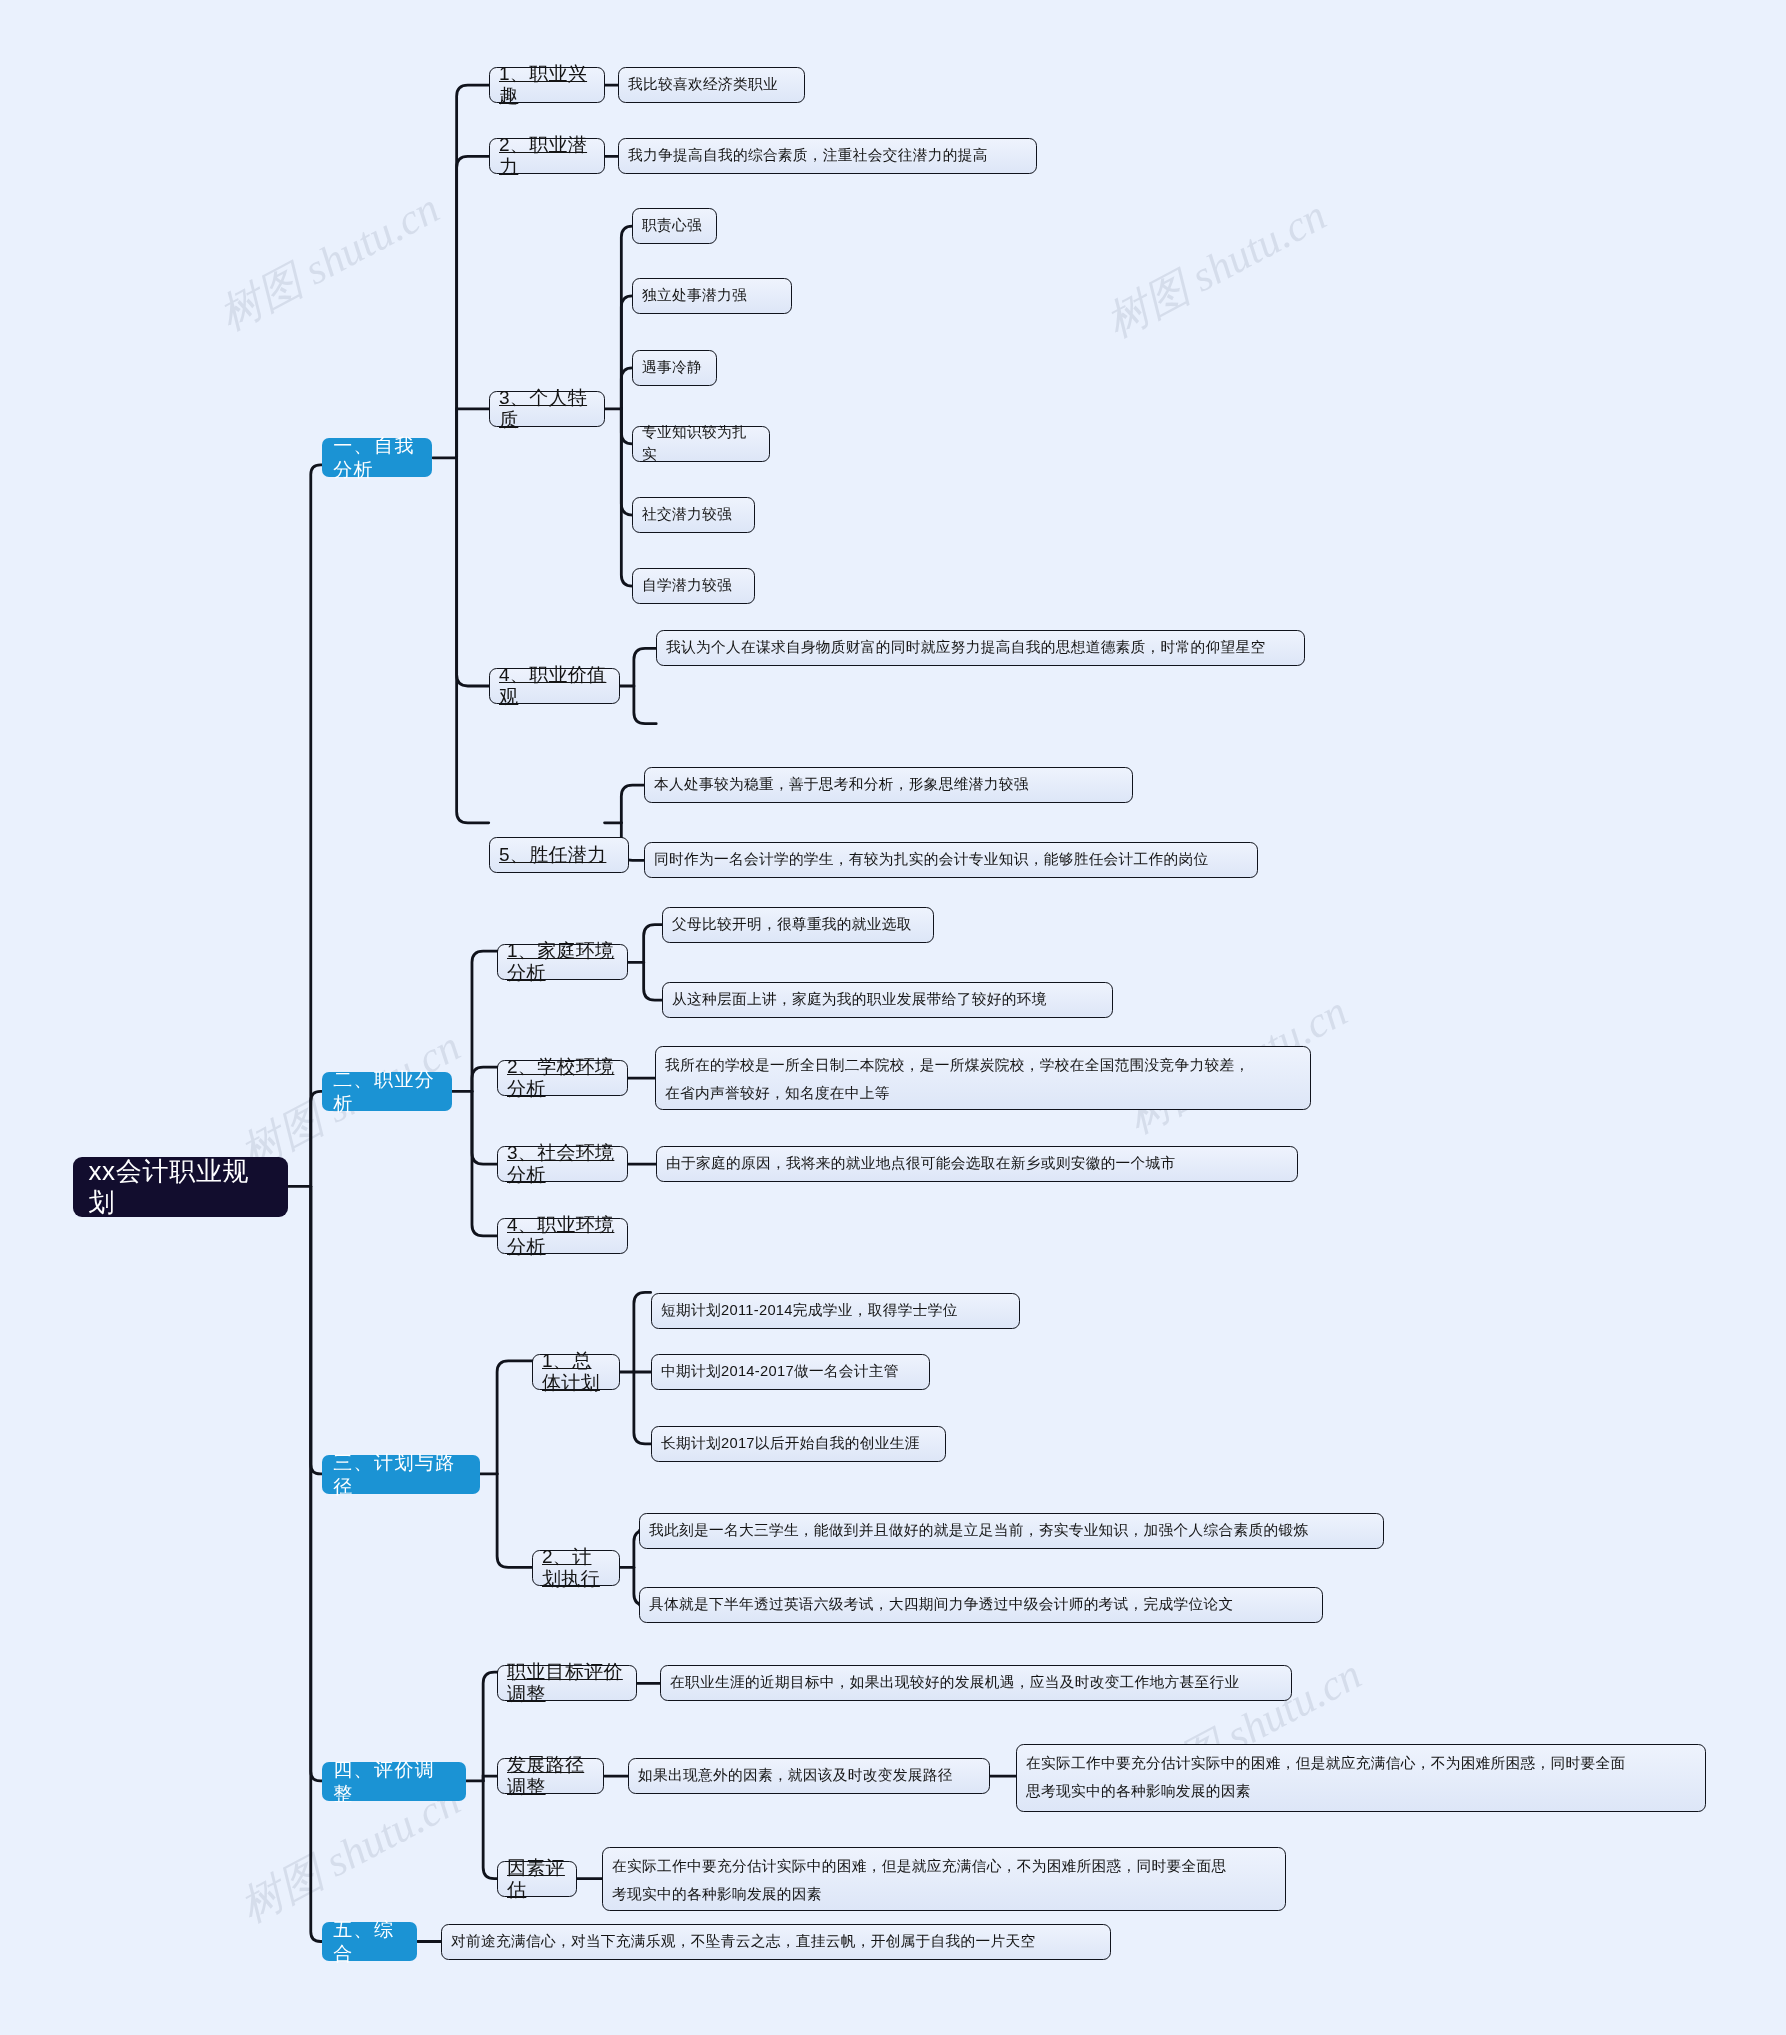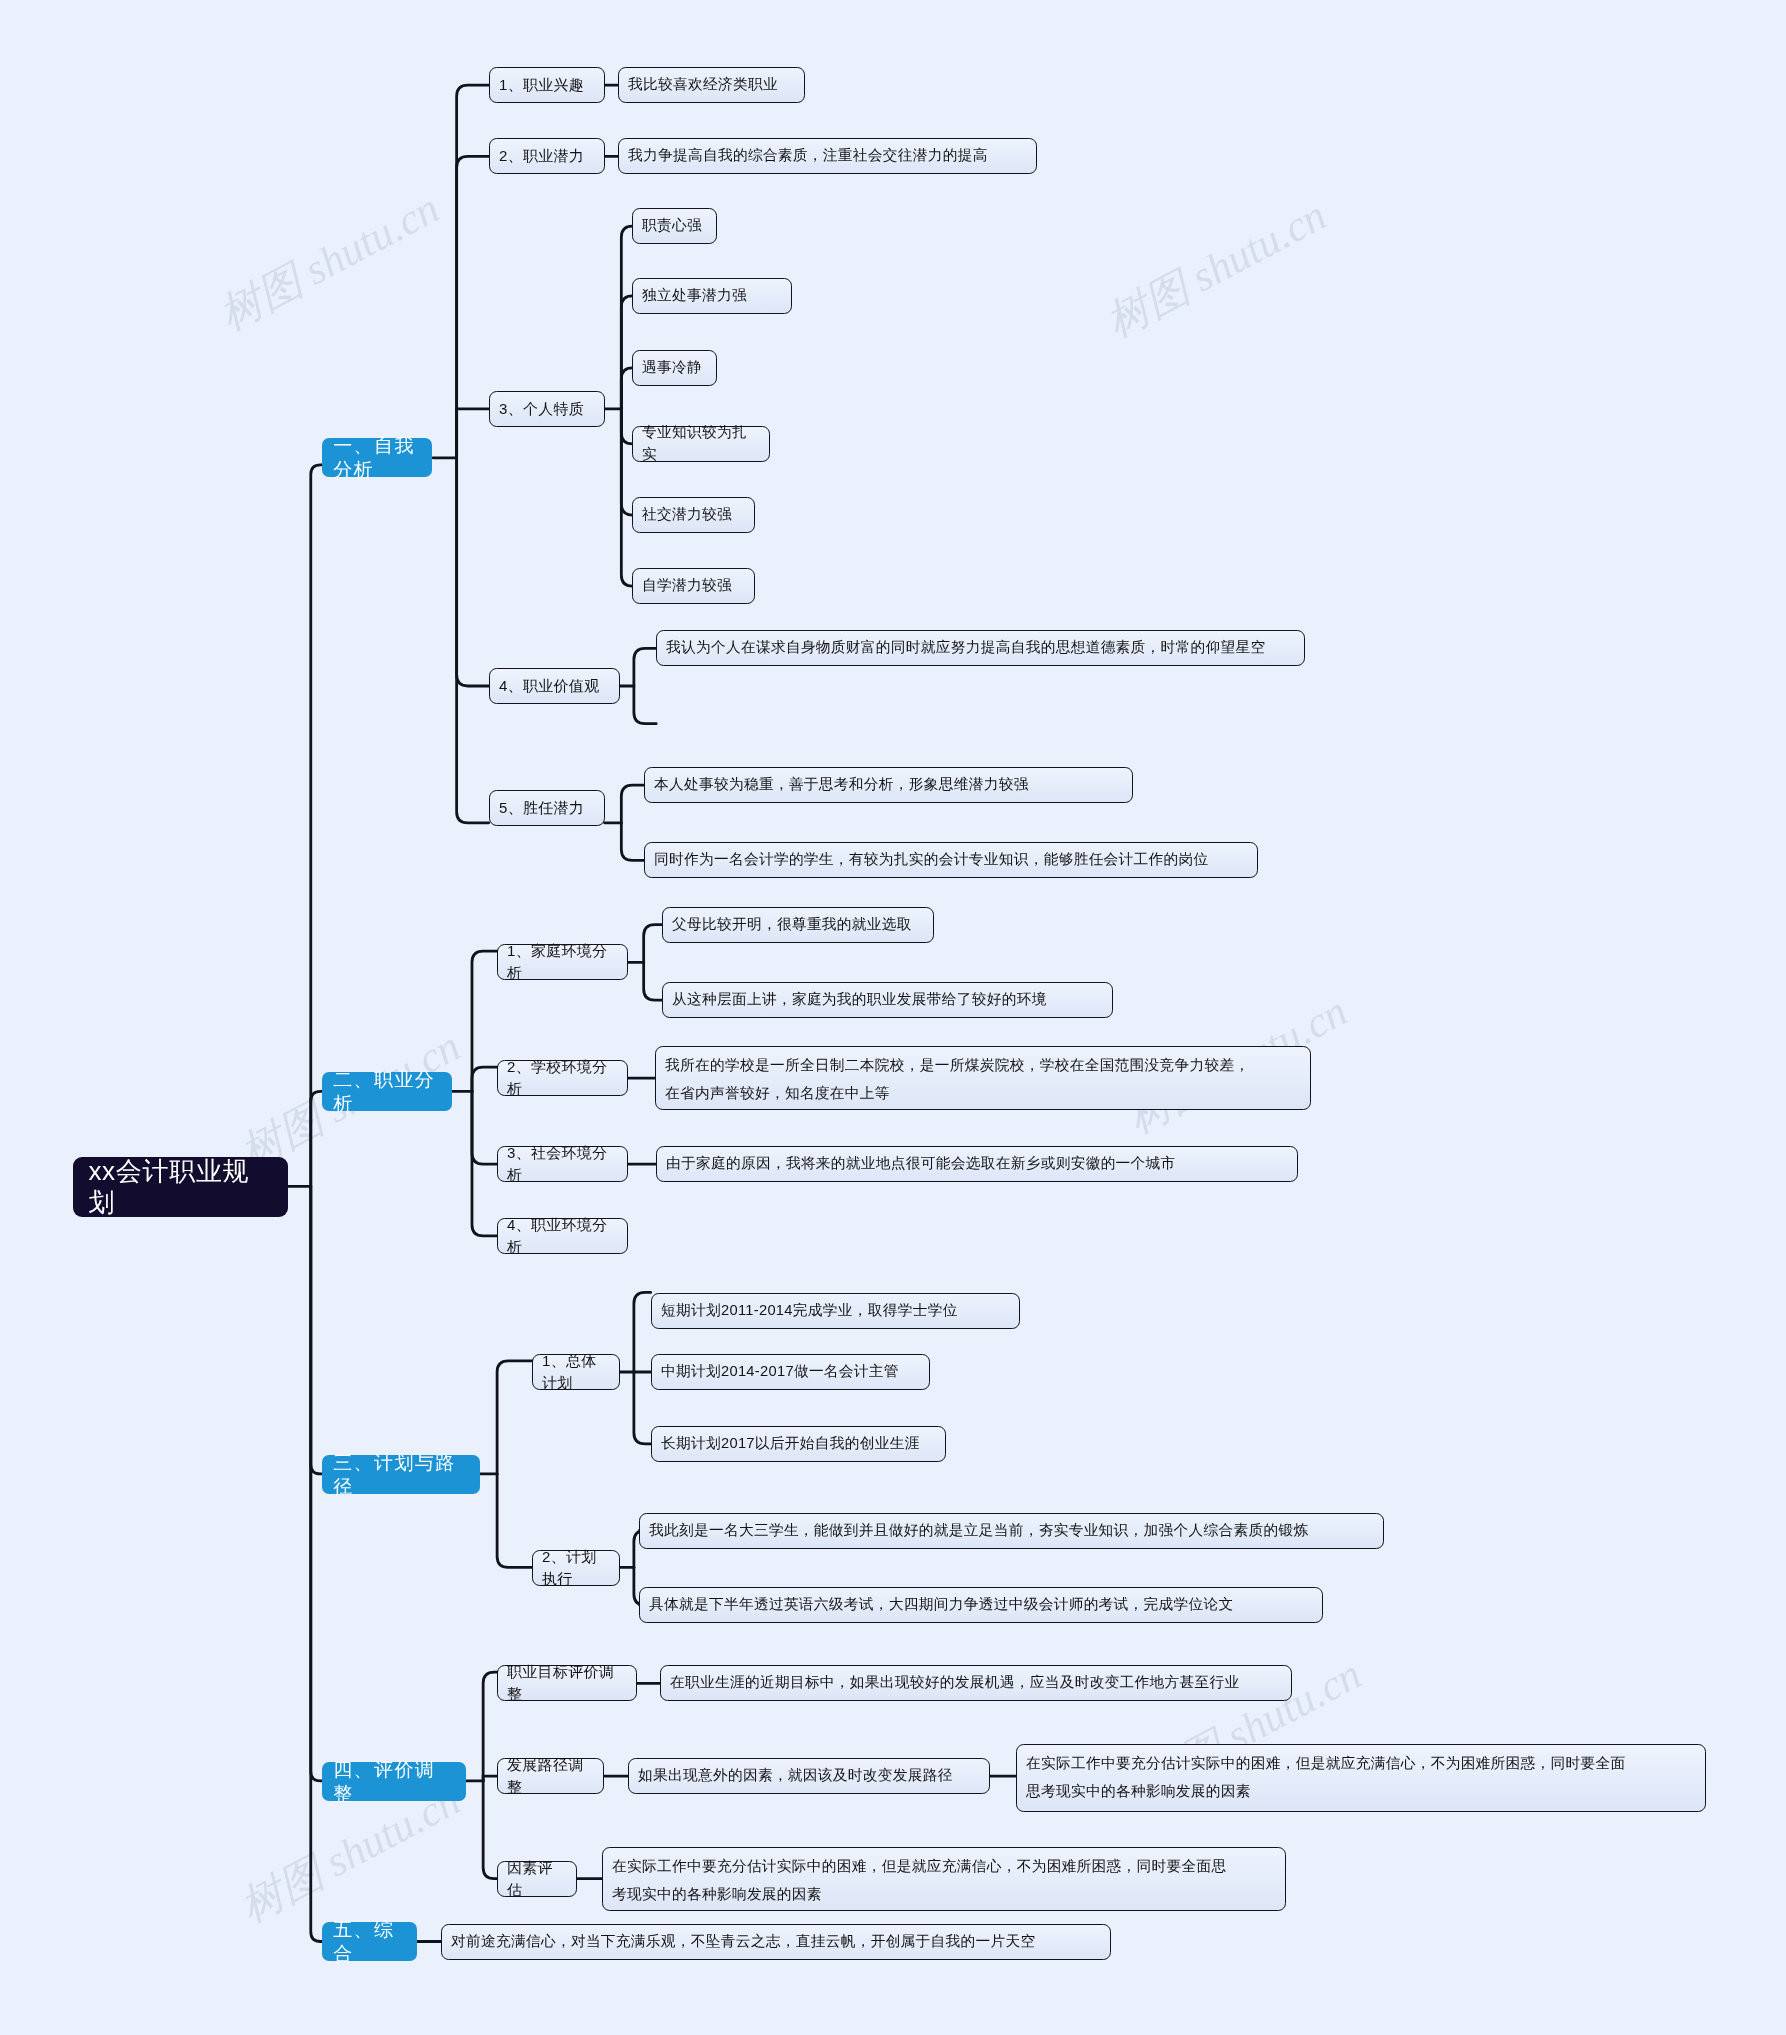--- a/index.html
+++ b/index.html
@@ -39,21 +39,21 @@
     border-radius:7.7px;
     background:linear-gradient(180deg,#eef3fd 0%,#dde6f7 100%);
     color:#141414;
     font-size:14.7px;
     line-height:21.6px;
     padding:4.9px 9px;
     letter-spacing:0.3px;
     white-space:pre-line;
   }
   .node.leaf{font-size:14.7px;}
-  .node.lvl2{font-size:15px;}
+  .node.lvl2{font-size:19px;text-decoration:underline;}
 
   .node.root{
     background:#120d2e;
     border:none;
     border-radius:9px;
     color:#ffffff;
     font-size:26px;
     line-height:31px;
     padding:11.2px 15.4px;
     letter-spacing:0.7px;
@@ -178,21 +178,21 @@
   <div class="node leaf" style="left:632px;top:208px;width:85px;height:36px;">职责心强</div>
   <div class="node leaf" style="left:632px;top:278px;width:160px;height:36px;">独立处事潜力强</div>
   <div class="node leaf" style="left:632px;top:350px;width:85px;height:36px;">遇事冷静</div>
   <div class="node leaf" style="left:632px;top:426px;width:138px;height:36px;">专业知识较为扎实</div>
   <div class="node leaf" style="left:632px;top:497px;width:123px;height:36px;">社交潜力较强</div>
   <div class="node leaf" style="left:632px;top:568px;width:123px;height:36px;">自学潜力较强</div>
 
   <div class="node lvl2" style="left:489px;top:668px;width:131px;height:36px;">4、职业价值观</div>
   <div class="node leaf" style="left:656px;top:630px;width:649px;height:36px;">我认为个人在谋求自身物质财富的同时就应努力提高自我的思想道德素质，时常的仰望星空</div>
 
-  <div class="node lvl2" style="left:489px;top:790px;width:116px;height:36px;">5、胜任潜力</div>
+  <div class="node lvl2" style="left:489px;top:837px;width:140px;height:36px;">5、胜任潜力</div>
   <div class="node leaf" style="left:644px;top:767px;width:489px;height:36px;">本人处事较为稳重，善于思考和分析，形象思维潜力较强</div>
   <div class="node leaf" style="left:644px;top:842px;width:614px;height:36px;">同时作为一名会计学的学生，有较为扎实的会计专业知识，能够胜任会计工作的岗位</div>
 
   <div class="node section" style="left:322px;top:1072px;width:130px;height:39px;">二、职业分析</div>
 
   <div class="node lvl2" style="left:497px;top:944px;width:131px;height:36px;">1、家庭环境分析</div>
   <div class="node leaf" style="left:662px;top:907px;width:272px;height:36px;">父母比较开明，很尊重我的就业选取</div>
   <div class="node leaf" style="left:662px;top:982px;width:451px;height:36px;">从这种层面上讲，家庭为我的职业发展带给了较好的环境</div>
 
   <div class="node lvl2" style="left:497px;top:1060px;width:131px;height:36px;">2、学校环境分析</div>

